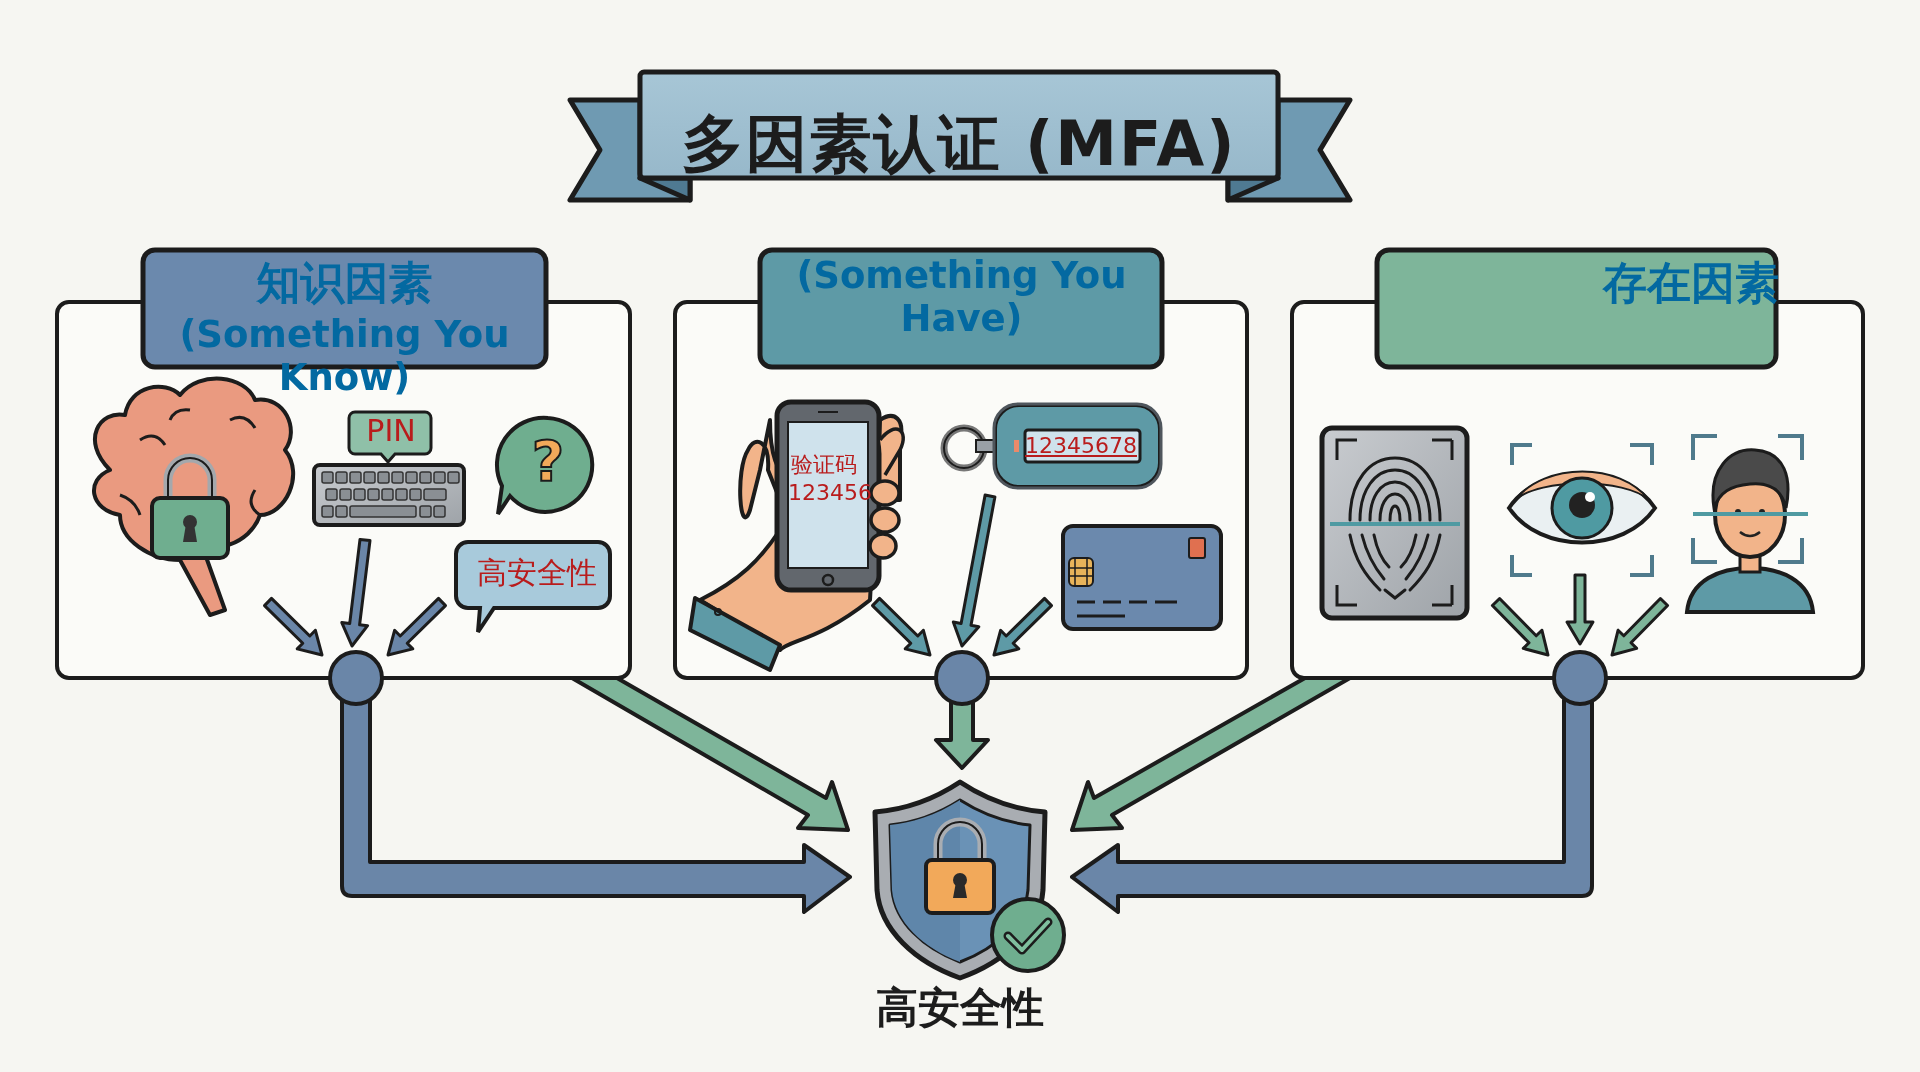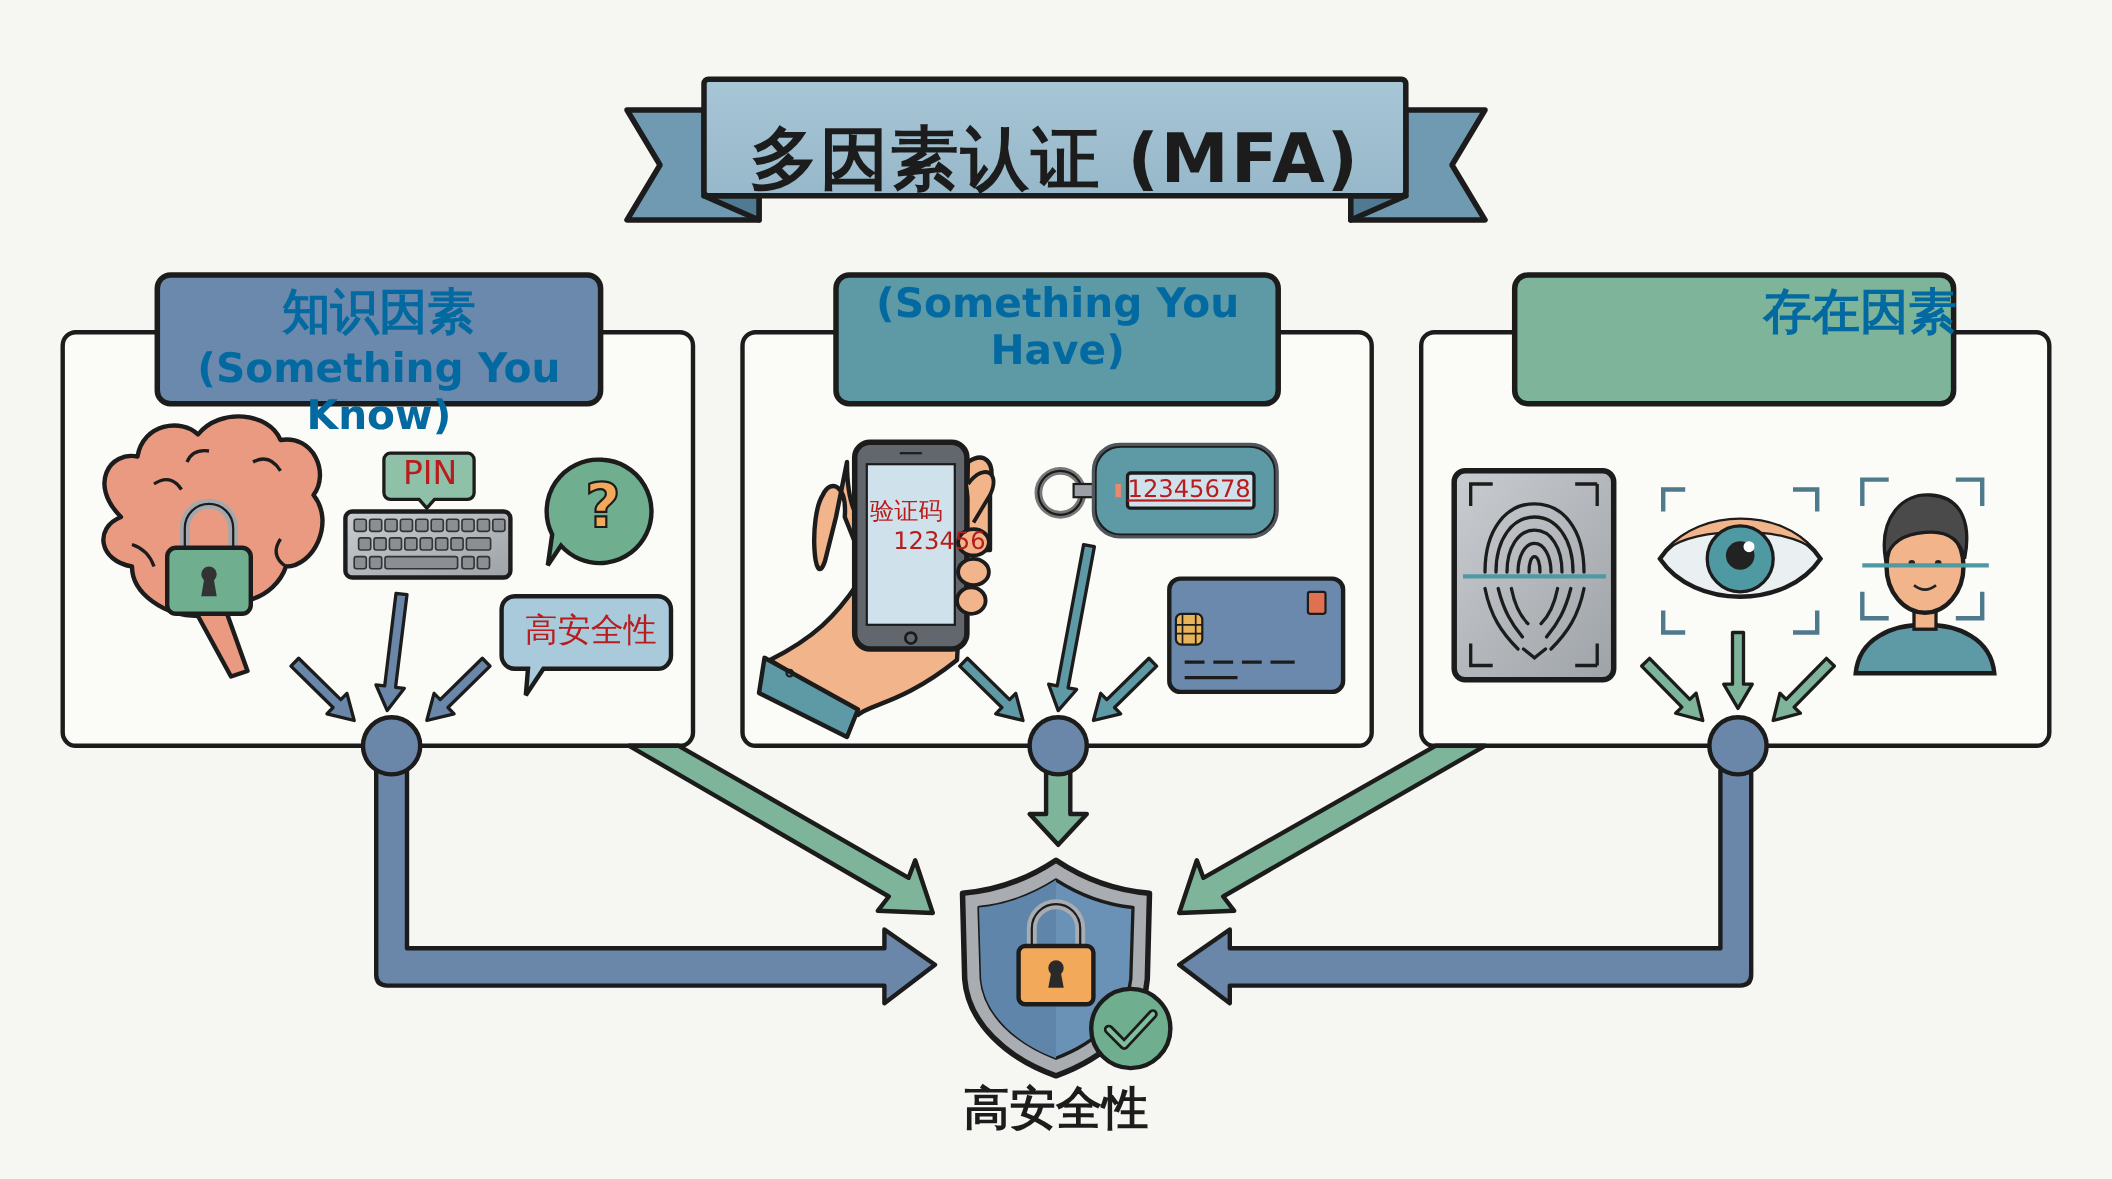--- a/index.html
+++ b/index.html
@@ -230,16 +230,16 @@
 </div>
 <div class="hdr" style="left:1376px; top:254px;text-align:right;">
   <div class="hdr-cn">存在因素</div>
 </div>
 
 <div class="lbl-small" style="left:356px; top:413px; width:70px; text-align:center; font-size:30px;">PIN</div>
 <div class="lbl-small" style="left:528px; top:428px; width:40px; text-align:center; font-size:56px; font-weight:bold; color:#f2a95a; -webkit-text-stroke:2px #1c1c1c;">?</div>
 <div class="lbl-small" style="left:462px; top:553px; width:150px; text-align:center; font-size:30px;">高安全性</div>
 
 <div class="lbl-small" style="left:788px; top:450px; width:72px; text-align:center; font-size:22px;">验证码</div>
-<div class="lbl-small" style="left:812px; top:480px; width:80px; text-align:center; font-size:22px;">123456</div>
+<div class="lbl-small" style="left:788px; top:480px; width:80px; text-align:center; font-size:22px;">123456</div>
 <div class="lbl-small" style="left:1025px; top:433px; width:101px; text-align:center; font-size:22px;text-decoration:underline;">12345678</div>
 
 <div class="txt bottom-label">高安全性</div>
 
 </body></html>

